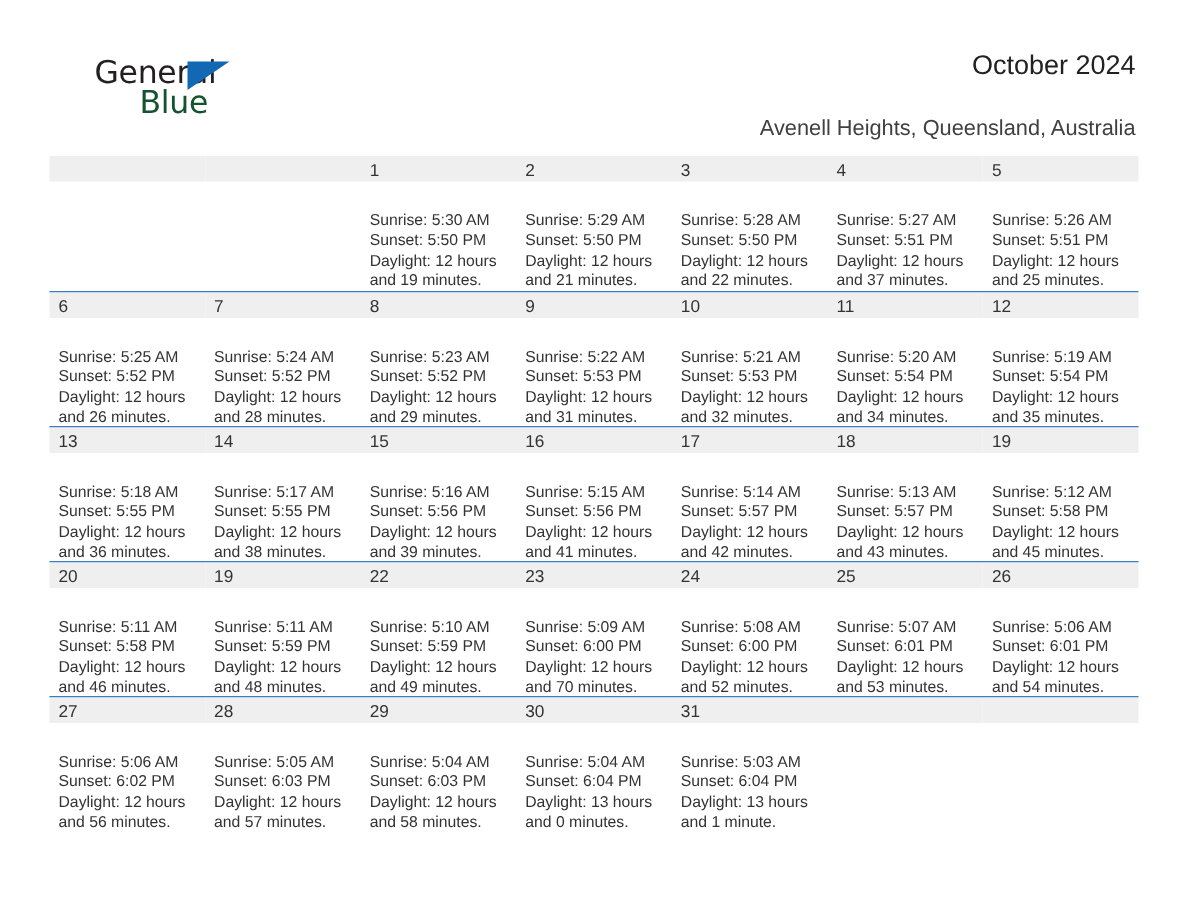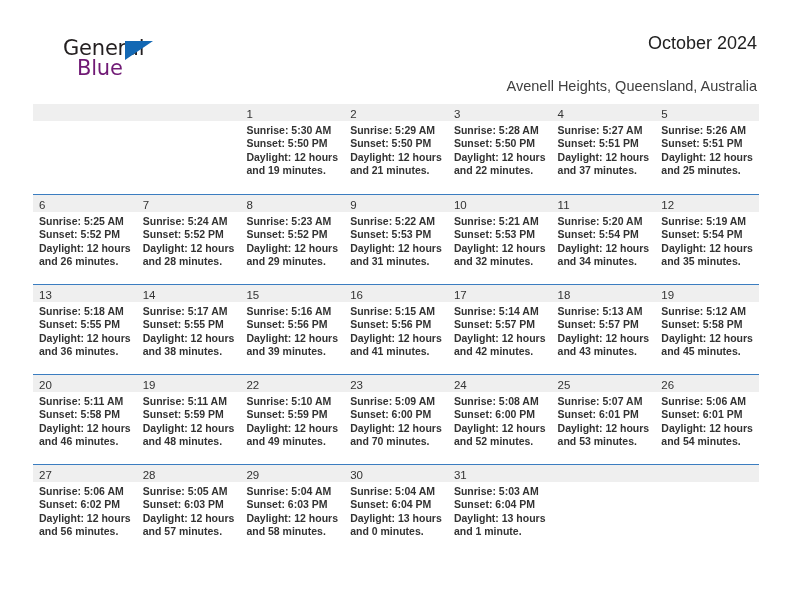--- a/index.html
+++ b/index.html
@@ -51,25 +51,25 @@
     position: absolute;
     left: 62px;
     top: 5px;
     width: 0;
     height: 0;
     border-left: 28px solid #1368b4;
     border-bottom: 19px solid transparent;
   }
   .brand-blue {
     position: absolute;
-    left: 14px;
+    left: 30px;
     top: 20px;
     font-size: 21px;
     letter-spacing: -0.2px;
-    color: #701a75;
+    color: #14532d;
     font-family: "DejaVu Sans", sans-serif;
     font-weight: 400;
   }
   .title {
     position: absolute;
     right: 35px;
     top: 33px;
     font-size: 18px;
     color: #222222;
     font-weight: 400;
@@ -137,23 +137,22 @@
   }
   .daynum {
     font-size: 11.5px;
     line-height: 17px;
     color: #333333;
   }
   .day-cell.empty .daynum-band {
     background: #efefef;
   }
   .details {
-    padding: 3px 6px 0 6px;
-    box-sizing: border-box;
-    font-weight: bold;
+    padding: 20px 6px 0 6px;
+    box-sizing: border-box;
   }
   .detail-line {
     font-size: 10.5px;
     line-height: 13.4px;
     color: #333333;
     white-space: nowrap;
   }
 </style>
 </head>
 <body>

